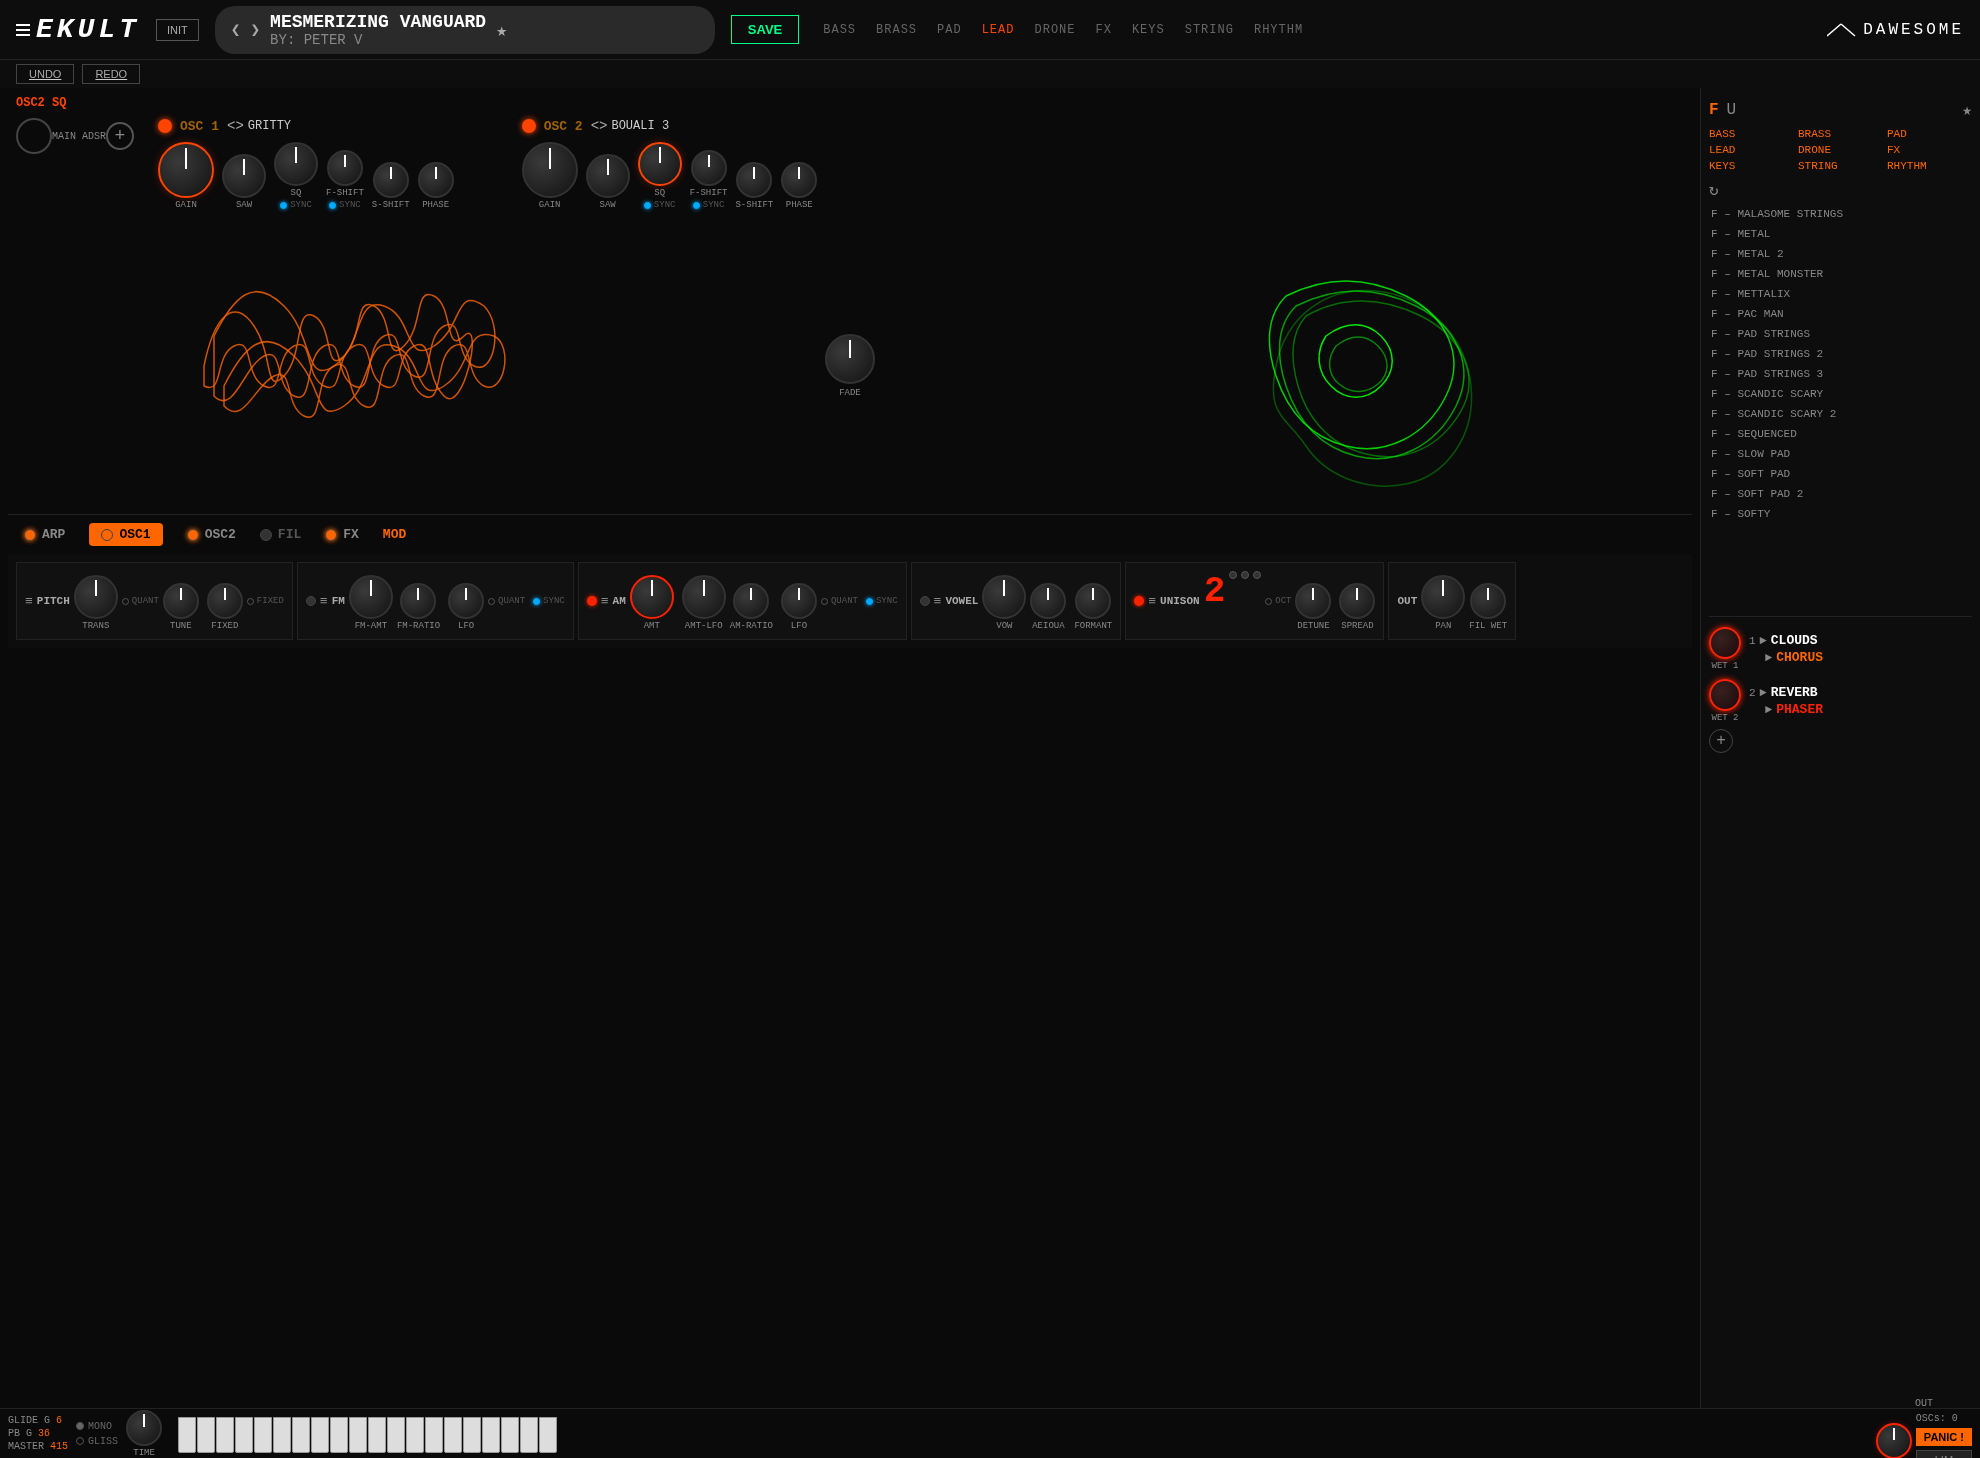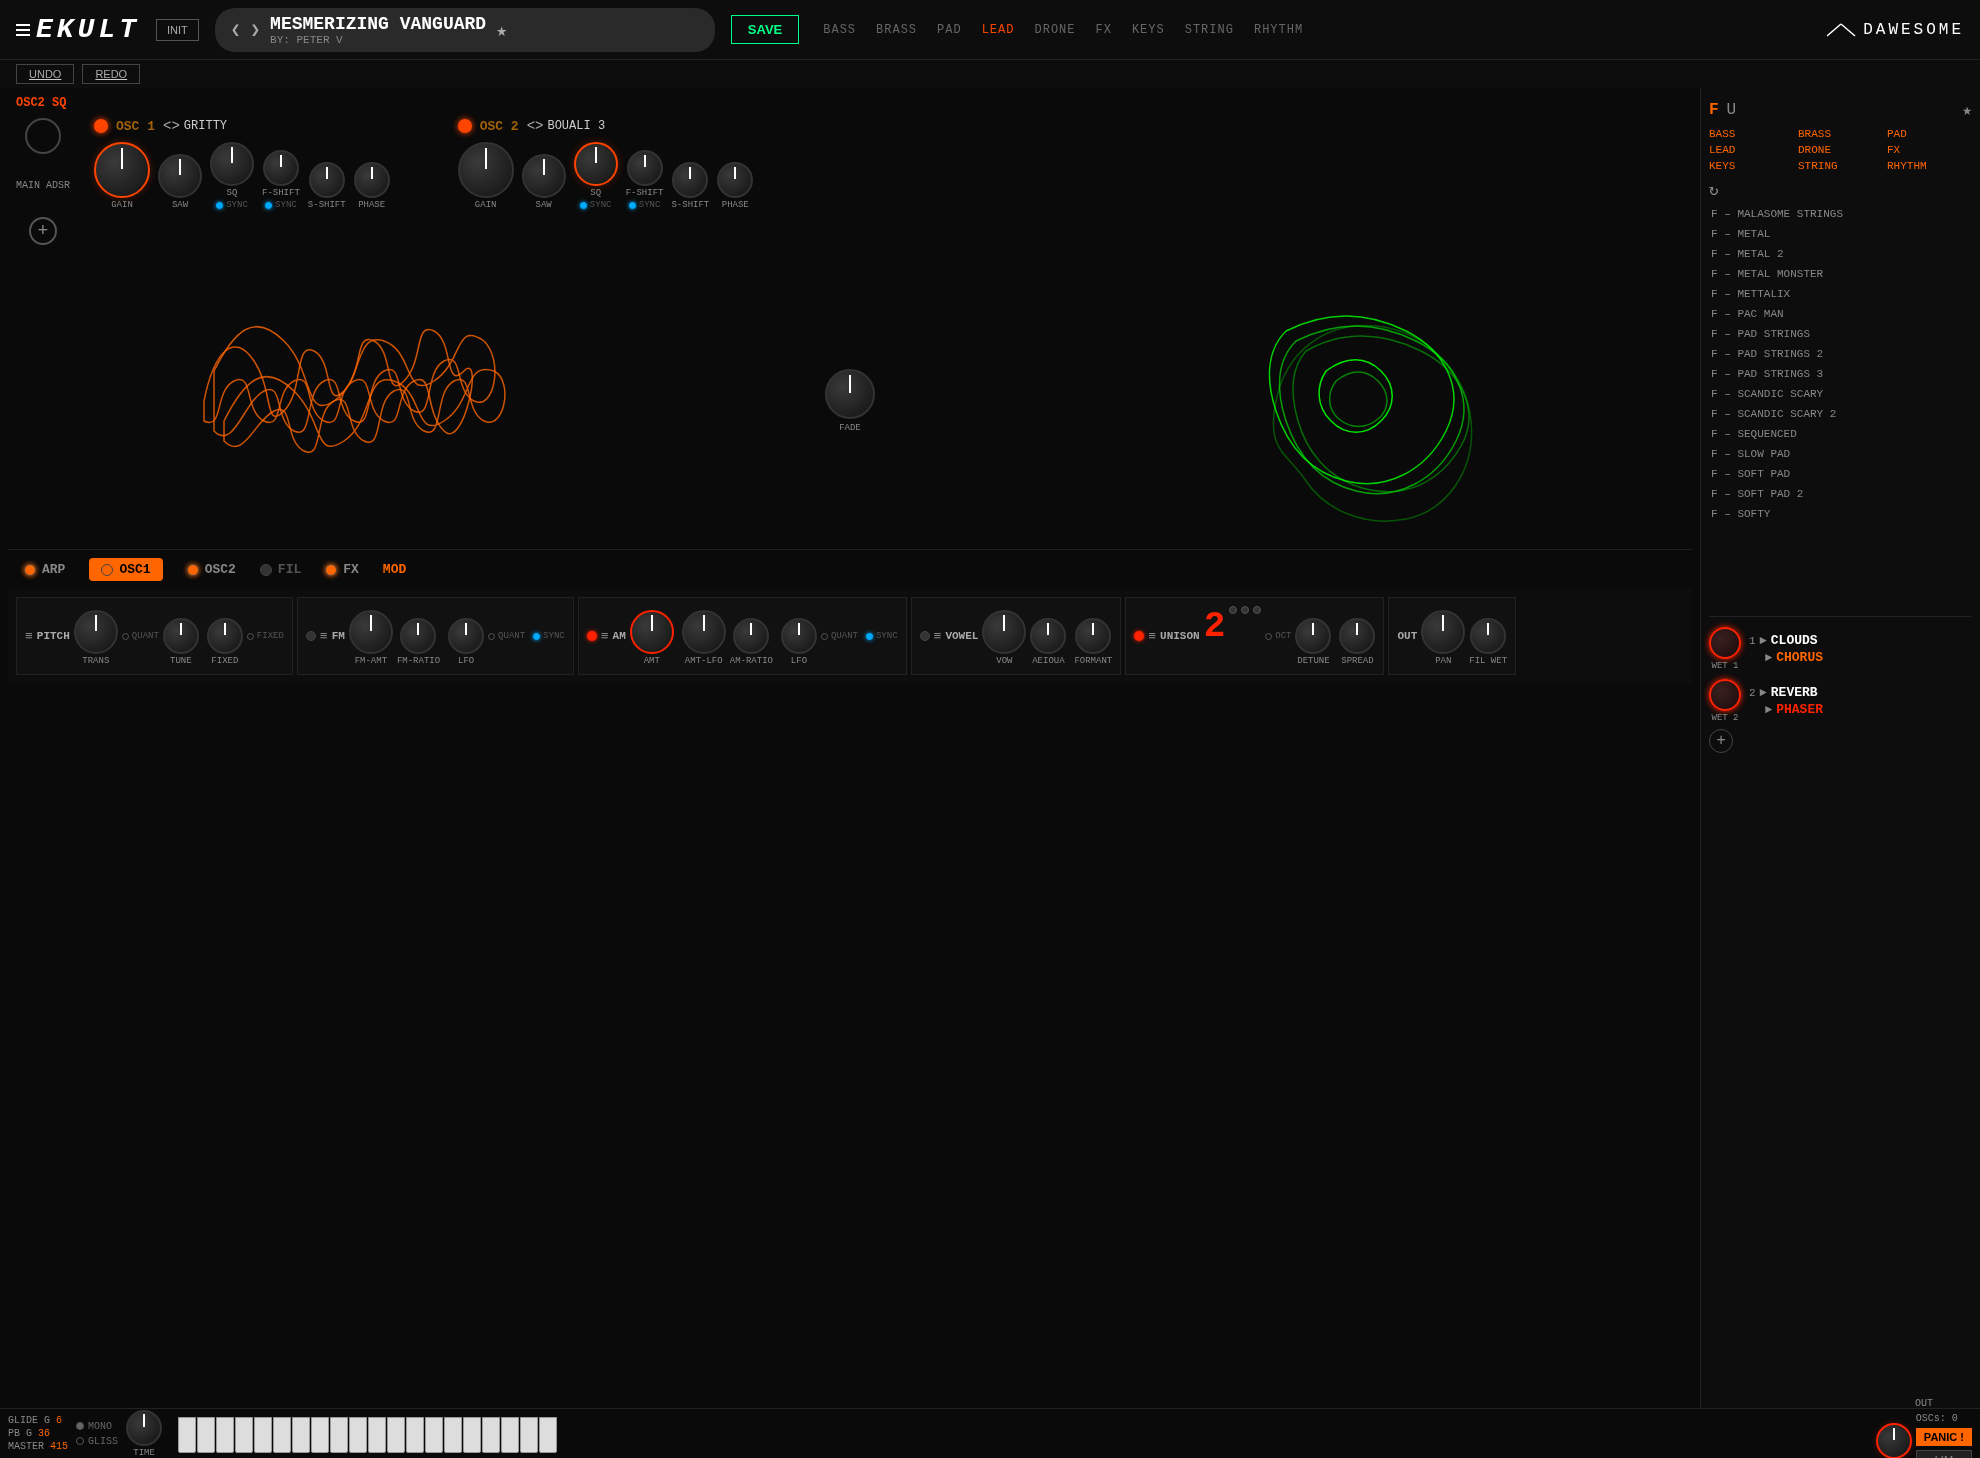--- a/index.html
+++ b/index.html
@@ -53,21 +53,21 @@
       align-items: center;
       background: #2a2a2a;
       border-radius: 20px;
       padding: 6px 16px;
       gap: 10px;
       flex: 1;
       max-width: 500px;
     }
     .preset-nav { color: #aaa; cursor: pointer; font-size: 16px; }
     .preset-name { font-size: 18px; font-weight: bold; color: #fff; }
-    .preset-by { font-size: 11px; color: #888; }
+    .preset-by { font-size: 14px; color: #888; }
     .preset-star { color: #aaa; font-size: 18px; }
     .btn-save {
       border: 1px solid #00ff88;
       background: transparent;
       color: #00ff88;
       padding: 6px 16px;
       cursor: pointer;
       font-size: 13px;
       font-weight: bold;
     }
@@ -134,23 +134,23 @@
 
     
     .osc-section {
       display: flex;
       gap: 8px;
       align-items: flex-start;
       padding: 8px;
     }
     .main-adsr {
       display: flex;
-      flex-direction: column;
-      align-items: center;
-      gap: 26px;
+      flex-direction: row;
+      align-items: center;
+      gap: 0;
       margin-right: 16px;
     }
     .adsr-circle {
       width: 36px; height: 36px;
       border: 2px solid #444;
       border-radius: 50%;
     }
     .adsr-label { font-size: 10px; color: #888; }
     .add-btn {
       width: 28px; height: 28px;

